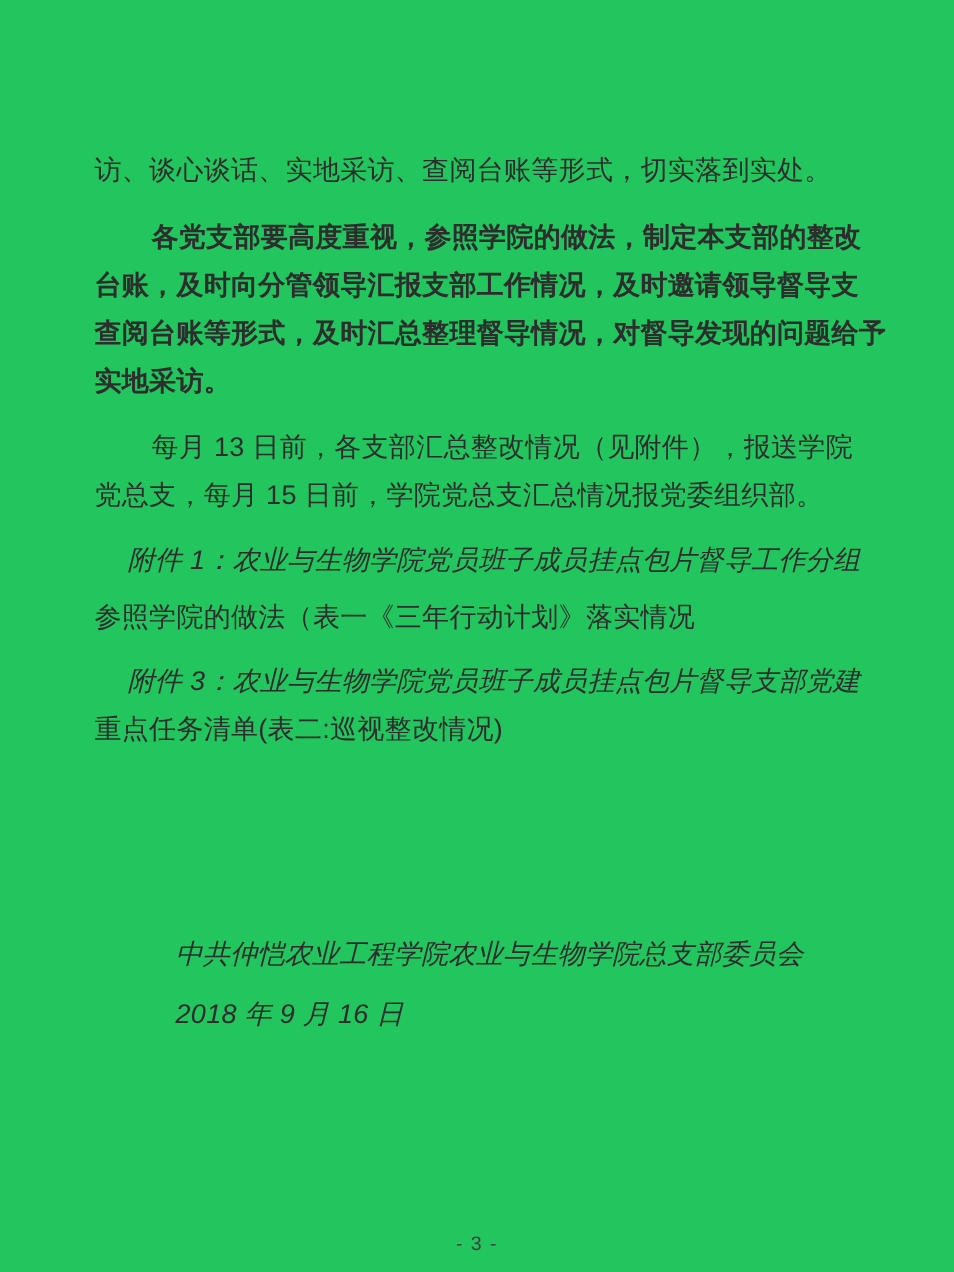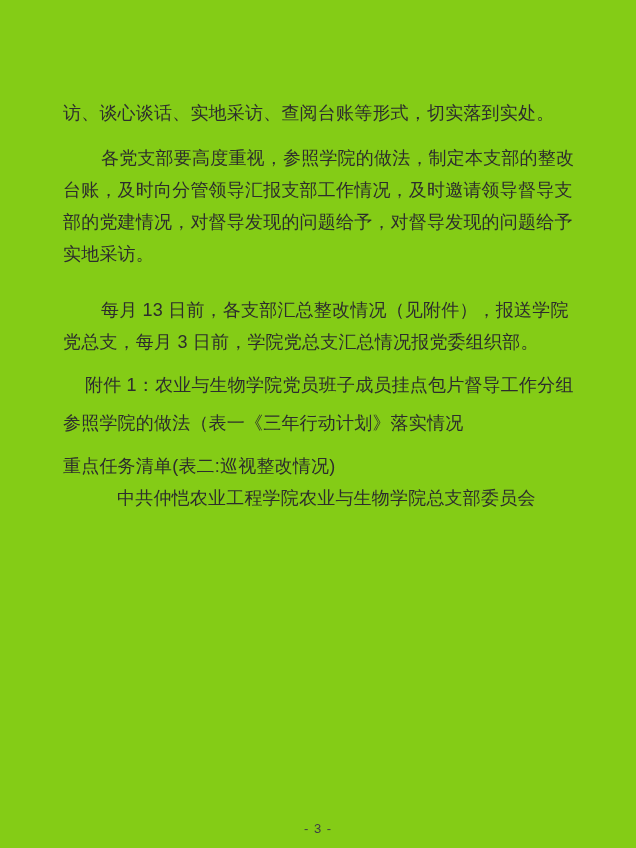--- a/index.html
+++ b/index.html
@@ -4,21 +4,21 @@
 <style>
   html, body {
     margin: 0;
     padding: 0;
     background: #ffffff;
   }
   .page {
     position: relative;
     width: 636px;
     height: 848px;
-    background: #84cc16;
+    background: #22c55e;
     overflow: hidden;
     font-family: "Liberation Sans", sans-serif;
     color: #2d2d2d;
   }
   .content {
     position: absolute;
     left: 63px;
     top: 97px;
     width: 500px;
     font-size: 18px;
@@ -28,28 +28,30 @@
   .ln {
     white-space: nowrap;
     text-align: left;
   }
   
   .just {
     text-align: justify;
     text-align-last: justify;
   }
   .ind2 { padding-left: 38px; }  
-  .ind1 { padding-left: 22px; }  
+  .ind1 { padding-left: 22px; font-style: italic; }  
   .gap-sm { margin-top: 6px; }
-  .gap-md { margin-top: 24px; }
+  .gap-md { margin-top: 12px; }
   .gap-lg { margin-top: 11px; }
-  .gap-para { margin-top: 13px; }
+  .gap-para { margin-top: 13px; font-weight: bold; }
   .signature-block {
+    margin-top: 118px;
     margin-left: 54px;
     text-align: center;
+    font-style: italic;
   }
   .signature-date {
     margin-top: 8px;
   }
   .footer {
     position: absolute;
     left: 0;
     top: 818px;
     width: 636px;
     text-align: center;
@@ -66,42 +68,44 @@
 
   <div class="content">
 
     <div>
       <div class="ln">访、谈心谈话、实地采访、查阅台账等形式，切实落到实处。</div>
     </div>
 
     <div class="gap-para">
       <div class="ln just ind2">各党支部要高度重视，参照学院的做法，制定本支部的整改</div>
       <div class="ln just">台账，及时向分管领导汇报支部工作情况，及时邀请领导督导支</div>
-      <div class="ln just">部的党建情况，对督导发现的问题给予，对督导发现的问题给予</div>
+      <div class="ln just">查阅台账等形式，及时汇总整理督导情况，对督导发现的问题给予</div>
       <div class="ln">实地采访。</div>
     </div>
 
     <div class="gap-md">
       <div class="ln just ind2">每月 13 日前，各支部汇总整改情况（见附件），报送学院</div>
-      <div class="ln">党总支，每月 3 日前，学院党总支汇总情况报党委组织部。</div>
+      <div class="ln">党总支，每月 15 日前，学院党总支汇总情况报党委组织部。</div>
     </div>
 
     <div class="gap-lg">
       <div class="ln just ind1">附件 1：农业与生物学院党员班子成员挂点包片督导工作分组</div>
     </div>
 
     <div class="gap-sm">
       <div class="ln">参照学院的做法（表一《三年行动计划》落实情况</div>
     </div>
 
     <div class="gap-lg">
+      <div class="ln just ind1">附件 3：农业与生物学院党员班子成员挂点包片督导支部党建</div>
       <div class="ln">重点任务清单(表二:巡视整改情况)</div>
     </div>
 
     <div class="signature-block">
       <div class="ln" style="white-space:normal">中共仲恺农业工程学院农业与生物学院总支部委员会</div>
+      <div class="ln signature-date" style="white-space:normal">2018 年 9 月 16 日</div>
     </div>
 
   </div>
 
   <div class="footer">- 3 -</div>
 
 </div>
 
 </body></html>

